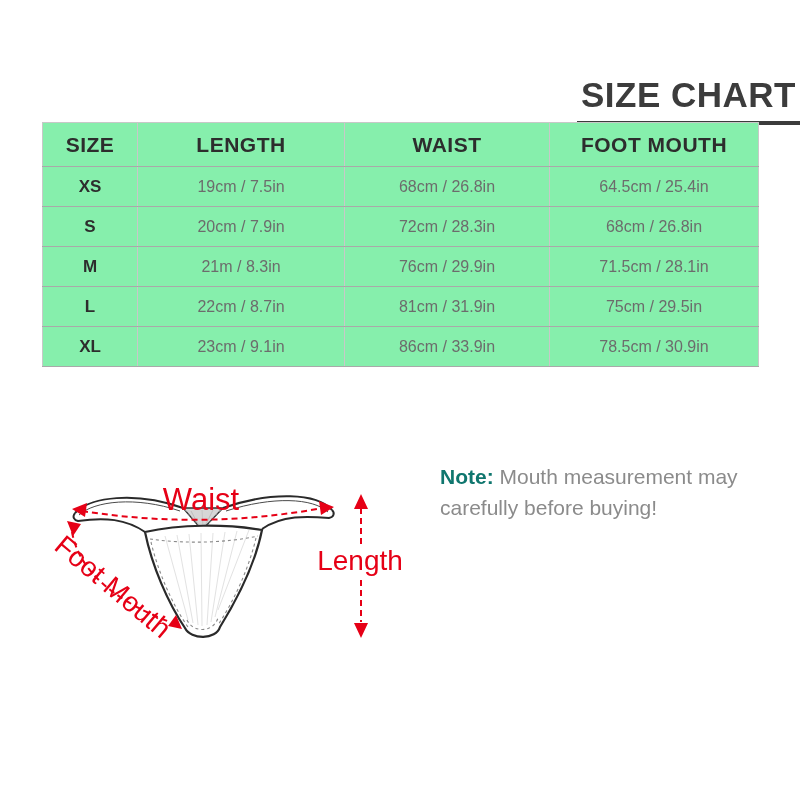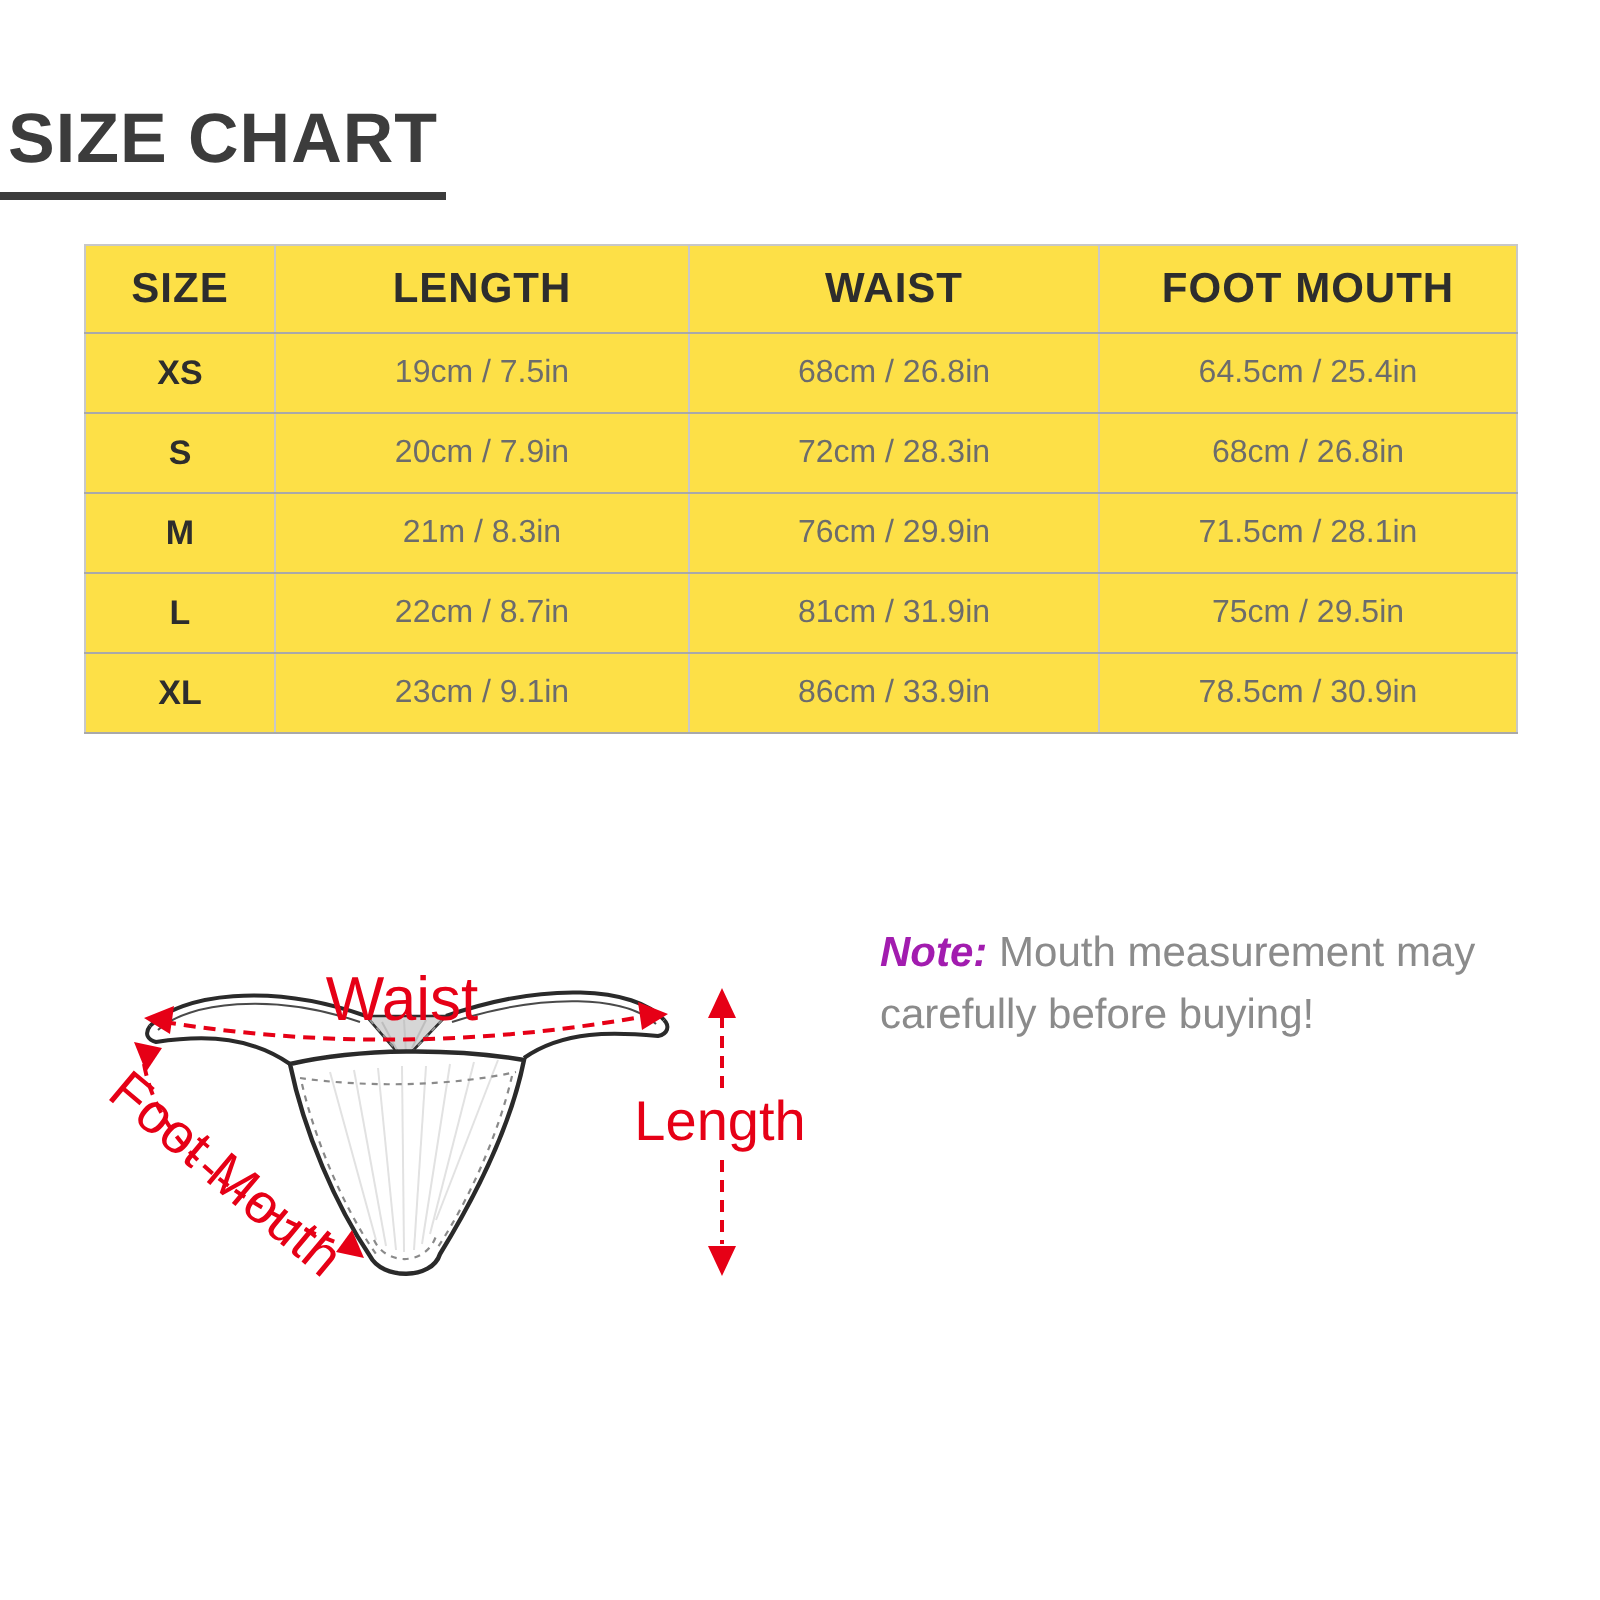--- a/index.html
+++ b/index.html
@@ -4,52 +4,52 @@
 <style>
   * { margin:0; padding:0; box-sizing:border-box; }
   html,body { background:#ffffff; }
   body {
     width:800px; height:800px; position:relative; overflow:hidden;
     font-family:"Liberation Sans", sans-serif;
   }
   .page { position:absolute; inset:0; background:#fff; }
 
   
-  .title-wrap { position:absolute; top:50px; left:0; width:800px; text-align:left; }
+  .title-wrap { position:absolute; top:75px; left:0; width:800px; text-align:right; }
   .title {
     display:inline-block; font-size:35px; font-weight:bold; color:#3c3c3c;
     letter-spacing:0.5px; padding:0 4px 6px 4px; border-bottom:4px solid #3c3c3c;
   }
 
   
   .size-table-wrap { position:absolute; left:42px; top:122px; }
   table.size-table { border-collapse:collapse; table-layout:fixed; width:716px; }
   table.size-table th, table.size-table td {
     border:1px solid #c8c8c8; border-bottom-color:#a9a9a9;
-    text-align:center; vertical-align:middle; background:#fde047;
+    text-align:center; vertical-align:middle; background:#86efac;
   }
   table.size-table th {
     height:44px; font-size:21px; font-weight:bold; color:#2d2d2d; letter-spacing:0.5px;
   }
   table.size-table td { height:40px; font-size:16px; color:#6c6c6c; }
   table.size-table td.size-cell { font-size:17px; font-weight:bold; color:#2d2d2d; }
   .col-size  { width:95px; }
   .col-len   { width:207px; }
   .col-waist { width:205px; }
   .col-foot  { width:209px; }
 
   
   .diagram { position:absolute; left:30px; top:470px; width:400px; height:240px; }
   .diagram svg { display:block; width:400px; height:240px; }
   .diagram text { font-family:"Liberation Sans", sans-serif; }
 
   
   .note { position:absolute; left:440px; top:461px; width:310px; }
   .note .note-line { font-size:21px; line-height:31px; color:#8b8b8b; white-space:nowrap; }
-  .note .note-label { font-weight:bold; color:#a21caf;font-style:italic; }
+  .note .note-label { font-weight:bold; color:#0f766e; }
 </style>
 </head>
 <body>
 
 <div class="page">
 
   <div class="title-wrap">
     <span class="title">SIZE CHART</span>
   </div>
 

